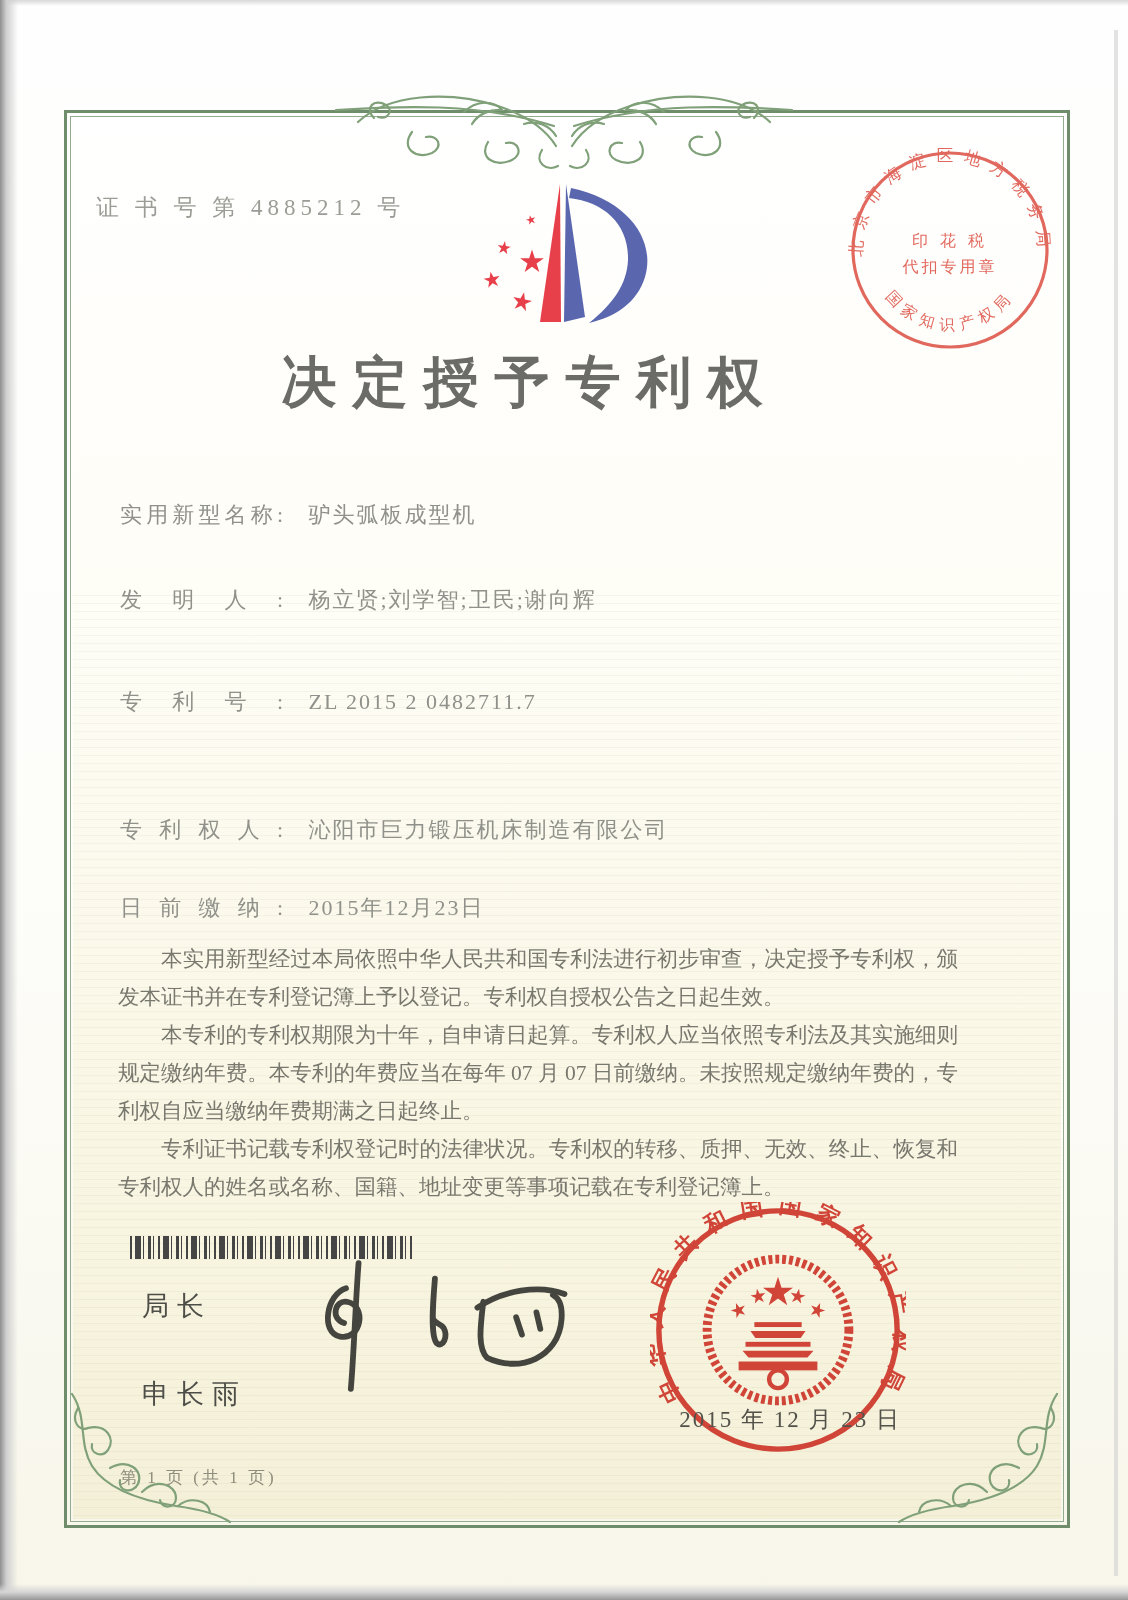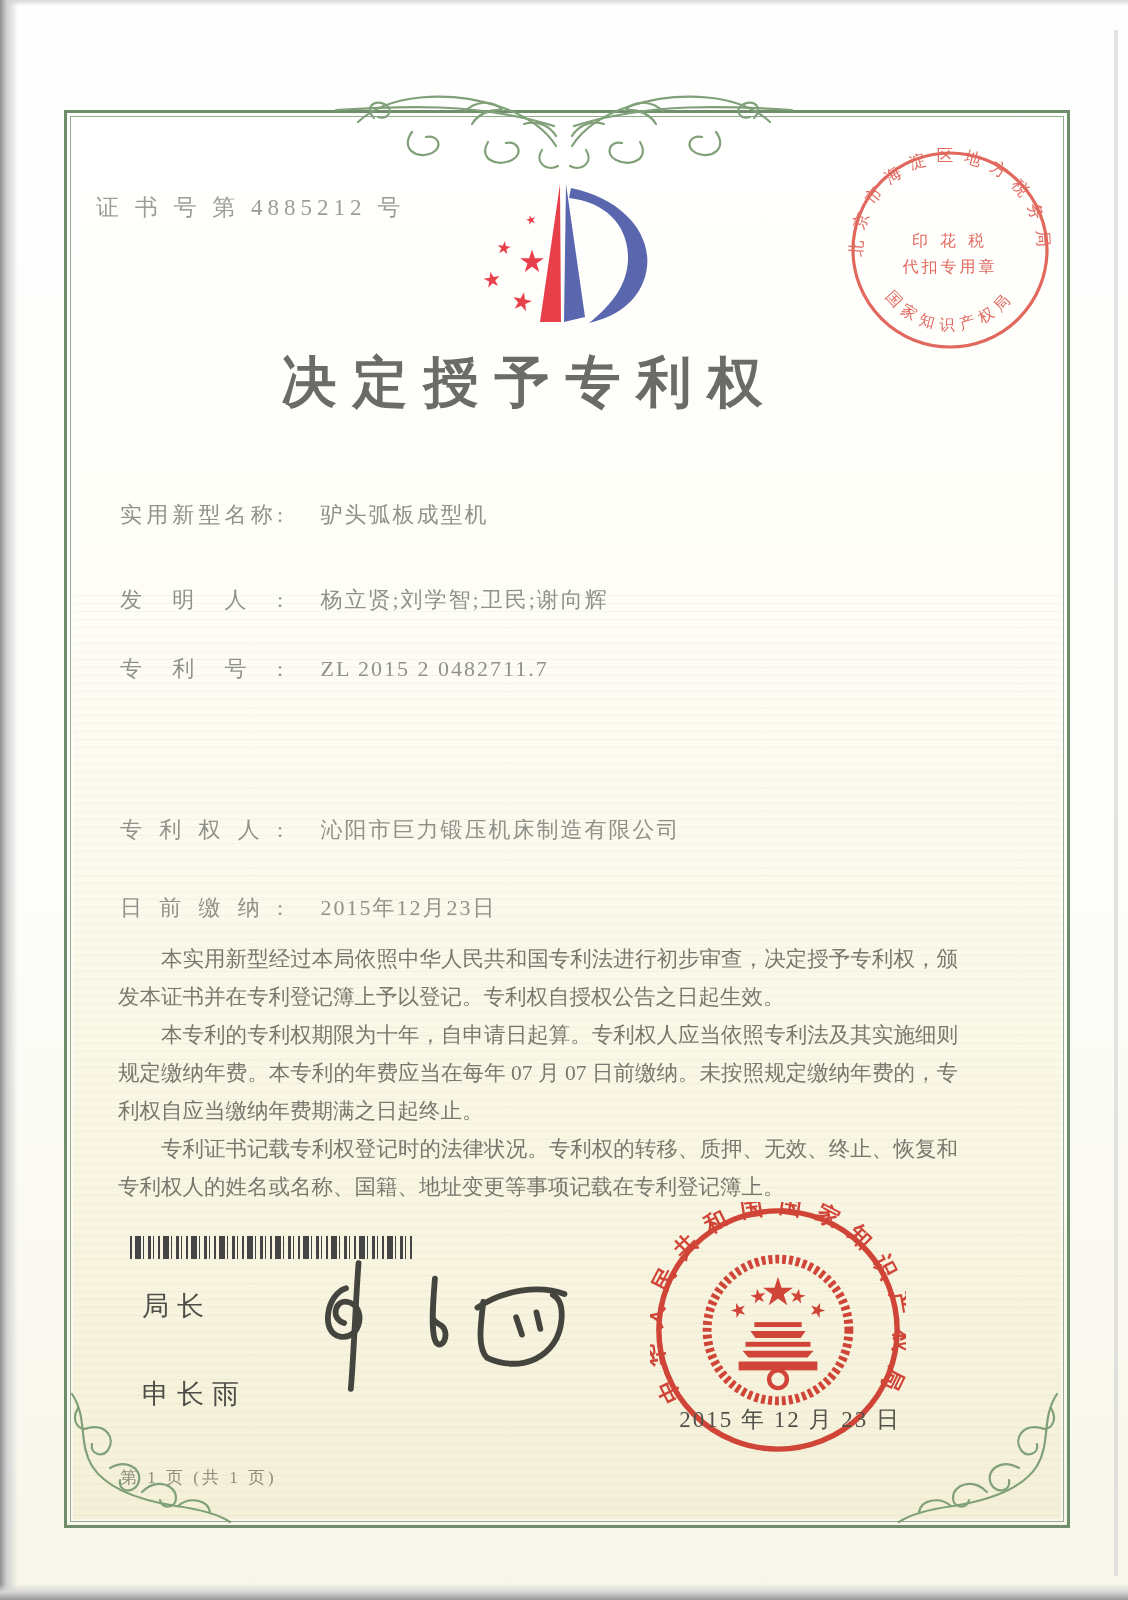--- a/index.html
+++ b/index.html
@@ -29,22 +29,22 @@
 
   .logo{position:absolute;left:452px;top:170px;width:218px;height:168px;}
 
   .tax-stamp{position:absolute;left:840px;top:140px;width:220px;height:220px;opacity:.88;}
 
   .title{position:absolute;left:120px;top:346px;width:820px;text-align:center;
          font-size:55px;font-weight:600;letter-spacing:16px;color:#6b6b67;}
 
   .field{position:absolute;left:120px;width:840px;font-size:22px;color:#8f918a;letter-spacing:2px;}
   .field .lbl{display:inline-block;width:165px;text-align:justify;text-align-last:justify;}
-  .field .val{margin-left:28px;}
-  .f0{top:500px}.f1{top:585px}.f2{top:654px}.f3{top:738px}.f4{top:815px}.f5{top:893px}
+  .field .val{margin-left:16px;}
+  .f0{top:500px}.f1{top:585px}.f2{top:687px}.f3{top:738px}.f4{top:815px}.f5{top:893px}
 
   .body-text{position:absolute;left:118px;top:940px;width:840px;font-size:21.5px;
              line-height:38px;color:#78786e;text-align:justify;}
   .body-text p{margin:0;text-indent:2em;}
 
   .barcode{position:absolute;left:130px;top:1236px;width:283px;height:23px;
     background:repeating-linear-gradient(90deg,
       #454545 0 2px,rgba(0,0,0,0) 2px 5px,
       #454545 5px 11px,rgba(0,0,0,0) 11px 13px,
       #454545 13px 14px,rgba(0,0,0,0) 14px 18px,

